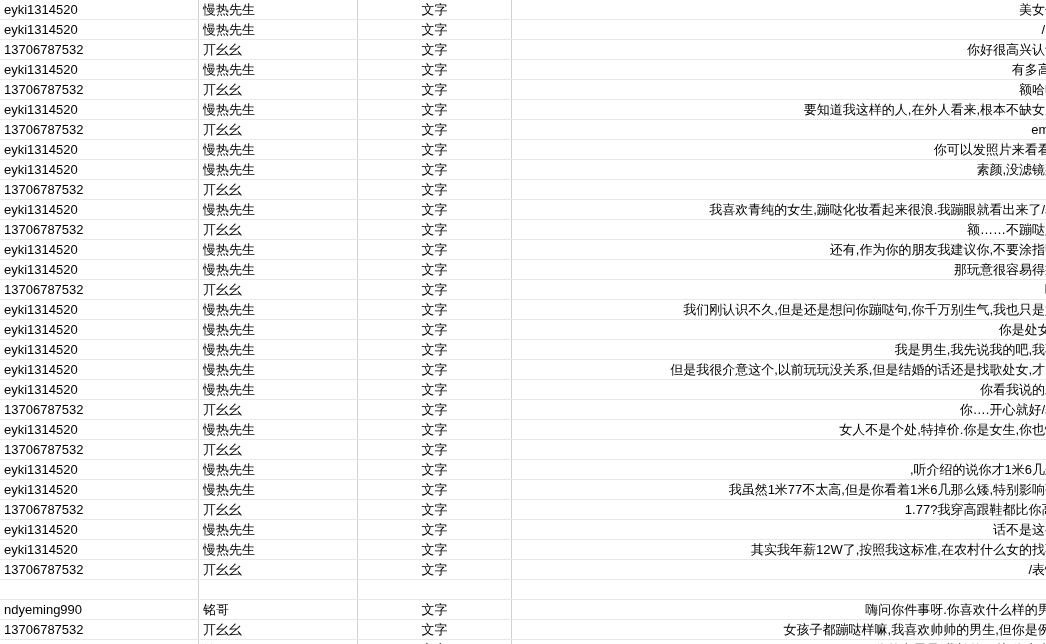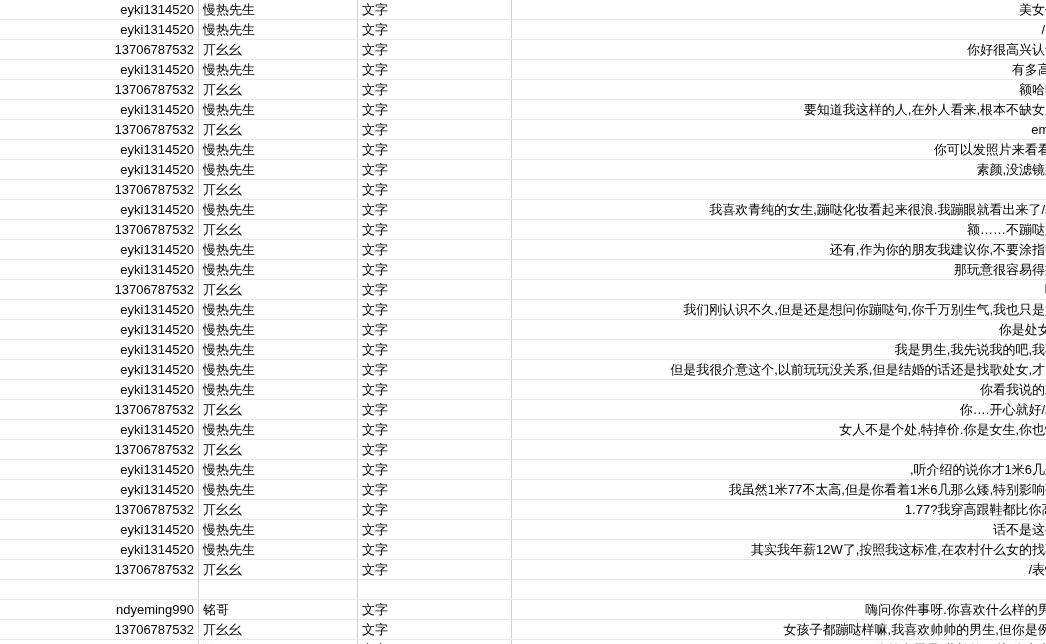--- a/index.html
+++ b/index.html
@@ -24,23 +24,23 @@
     height: 19px;
     line-height: 19px;
     padding: 0 4px;
     border-right: 1px solid #d0d0d0;
     border-bottom: 1px solid #e8e8e8;
     white-space: nowrap;
     overflow: hidden;
     font-size: 13px;
     vertical-align: middle;
   }
-  .col-a { width: 190px; text-align: right; }
+  .col-a { width: 190px; text-align: left; }
   .col-b { width: 150px; }
-  .col-c { width: 145px; text-align: left; padding-left: 8px; }
+  .col-c { width: 145px; text-align: center; padding-left: 8px; }
   .col-d { width: 555px; text-align: right; padding-right: 10px; }
   .sheet tr.blank td {
     border-right: 1px solid #d0d0d0;
     border-bottom: 1px solid #e8e8e8;
   }
   .sheet tr.blank td.col-d { border-right: none; }
   .sheet td.col-d { border-right: none; }
 </style>
 </head>
 <body>

